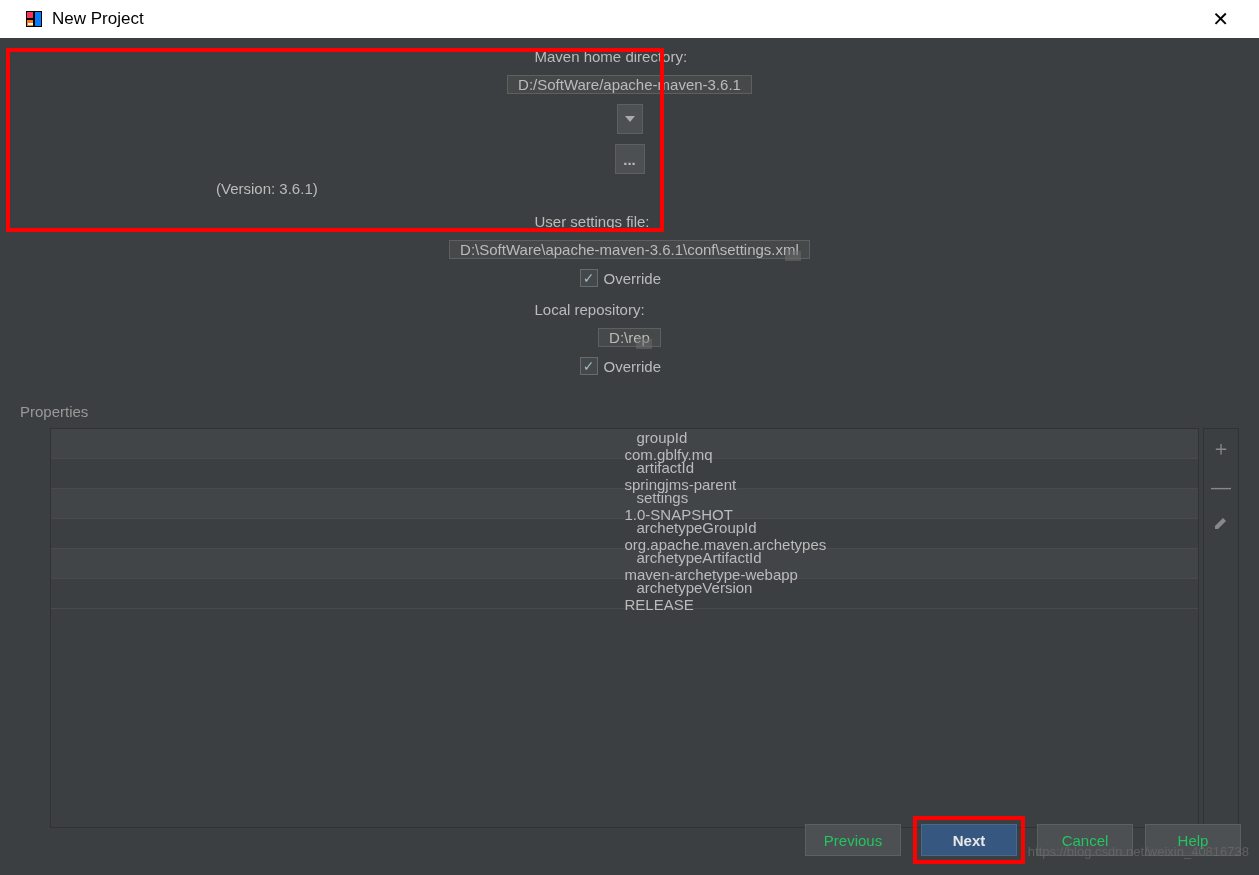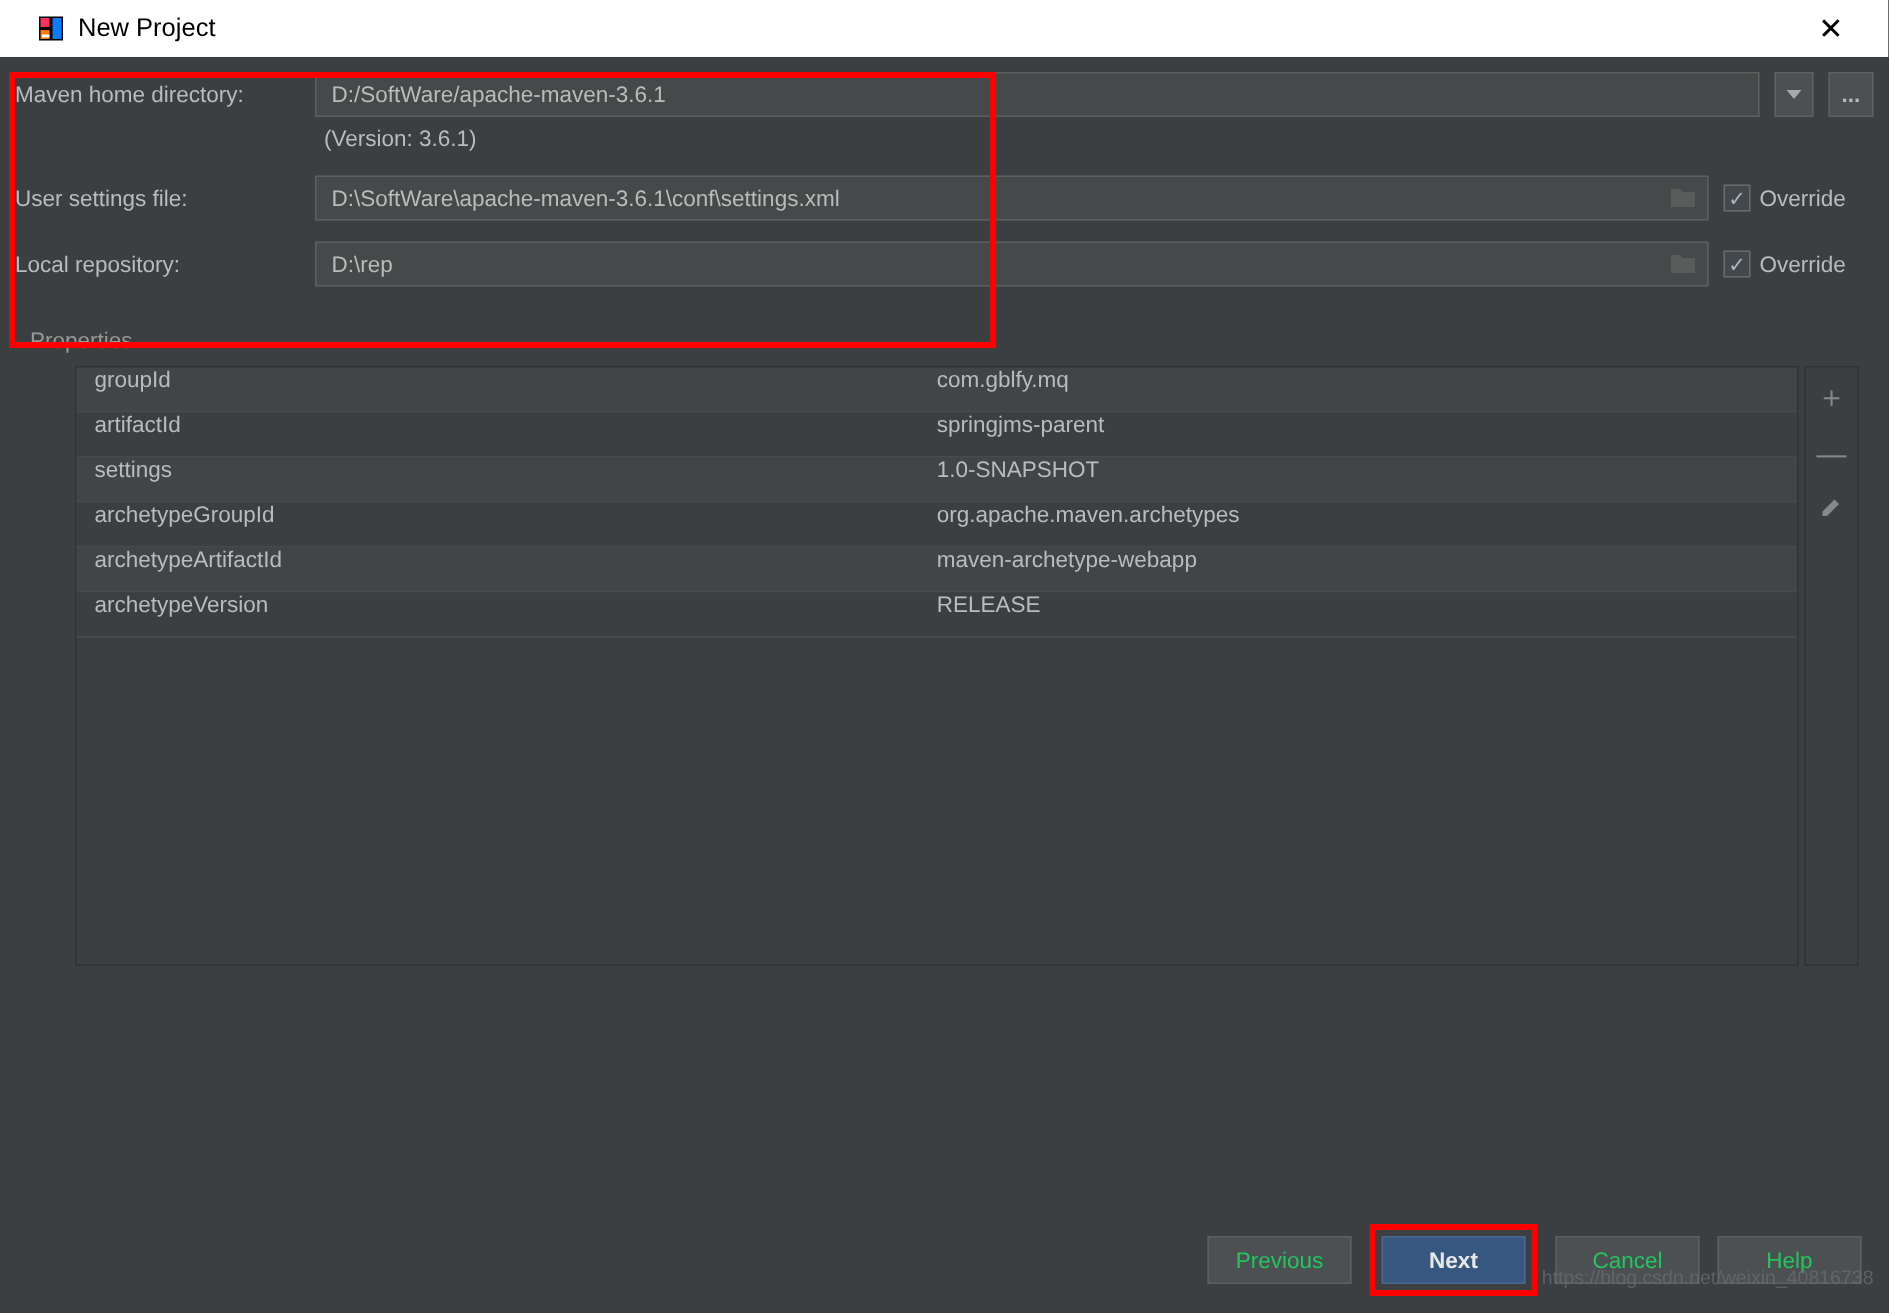--- a/index.html
+++ b/index.html
@@ -34,20 +34,21 @@
   }
   .content {
     padding: 10px 10px 0 10px;
     position: relative;
   }
   .form-row {
     display: flex;
     align-items: center;
     gap: 10px;
     margin-bottom: 14px;
+    flex-direction: column;
   }
   .label { width: 190px; flex-shrink:0; }
   .version-row { margin-left: 206px; margin-top:-8px; margin-bottom:16px; color:#bbb; }
   .combo {
     flex: 1;
     height: 30px;
     background: #45494a;
     border: 1px solid #5e6060;
     display: flex;
     align-items: center;
@@ -104,22 +105,23 @@
     display:flex; gap:4px;
     margin-left: 30px;
   }
   .props-table {
     flex:1;
     background:#3c3f41;
     border:1px solid #323232;
     height: 400px;
   }
   .props-row {
-    display:flex; height:30px; align-items:flex-start;
+    display:flex; height:30px; align-items:flex-end;
     border-bottom:1px solid #4a4a4a;
+    flex-direction:column;
   }
   .props-row:nth-child(odd){ background:#414547; }
   .props-row:nth-child(even){ background:#3c3f41; }
   .props-key { width:50%; padding-left:12px; }
   .props-val { width:50%; }
   .props-actions {
     width:36px; background:#3c3f41; border:1px solid #323232;
     display:flex; flex-direction:column; align-items:center;
     padding-top:6px; gap:14px; color:#888;
   }

